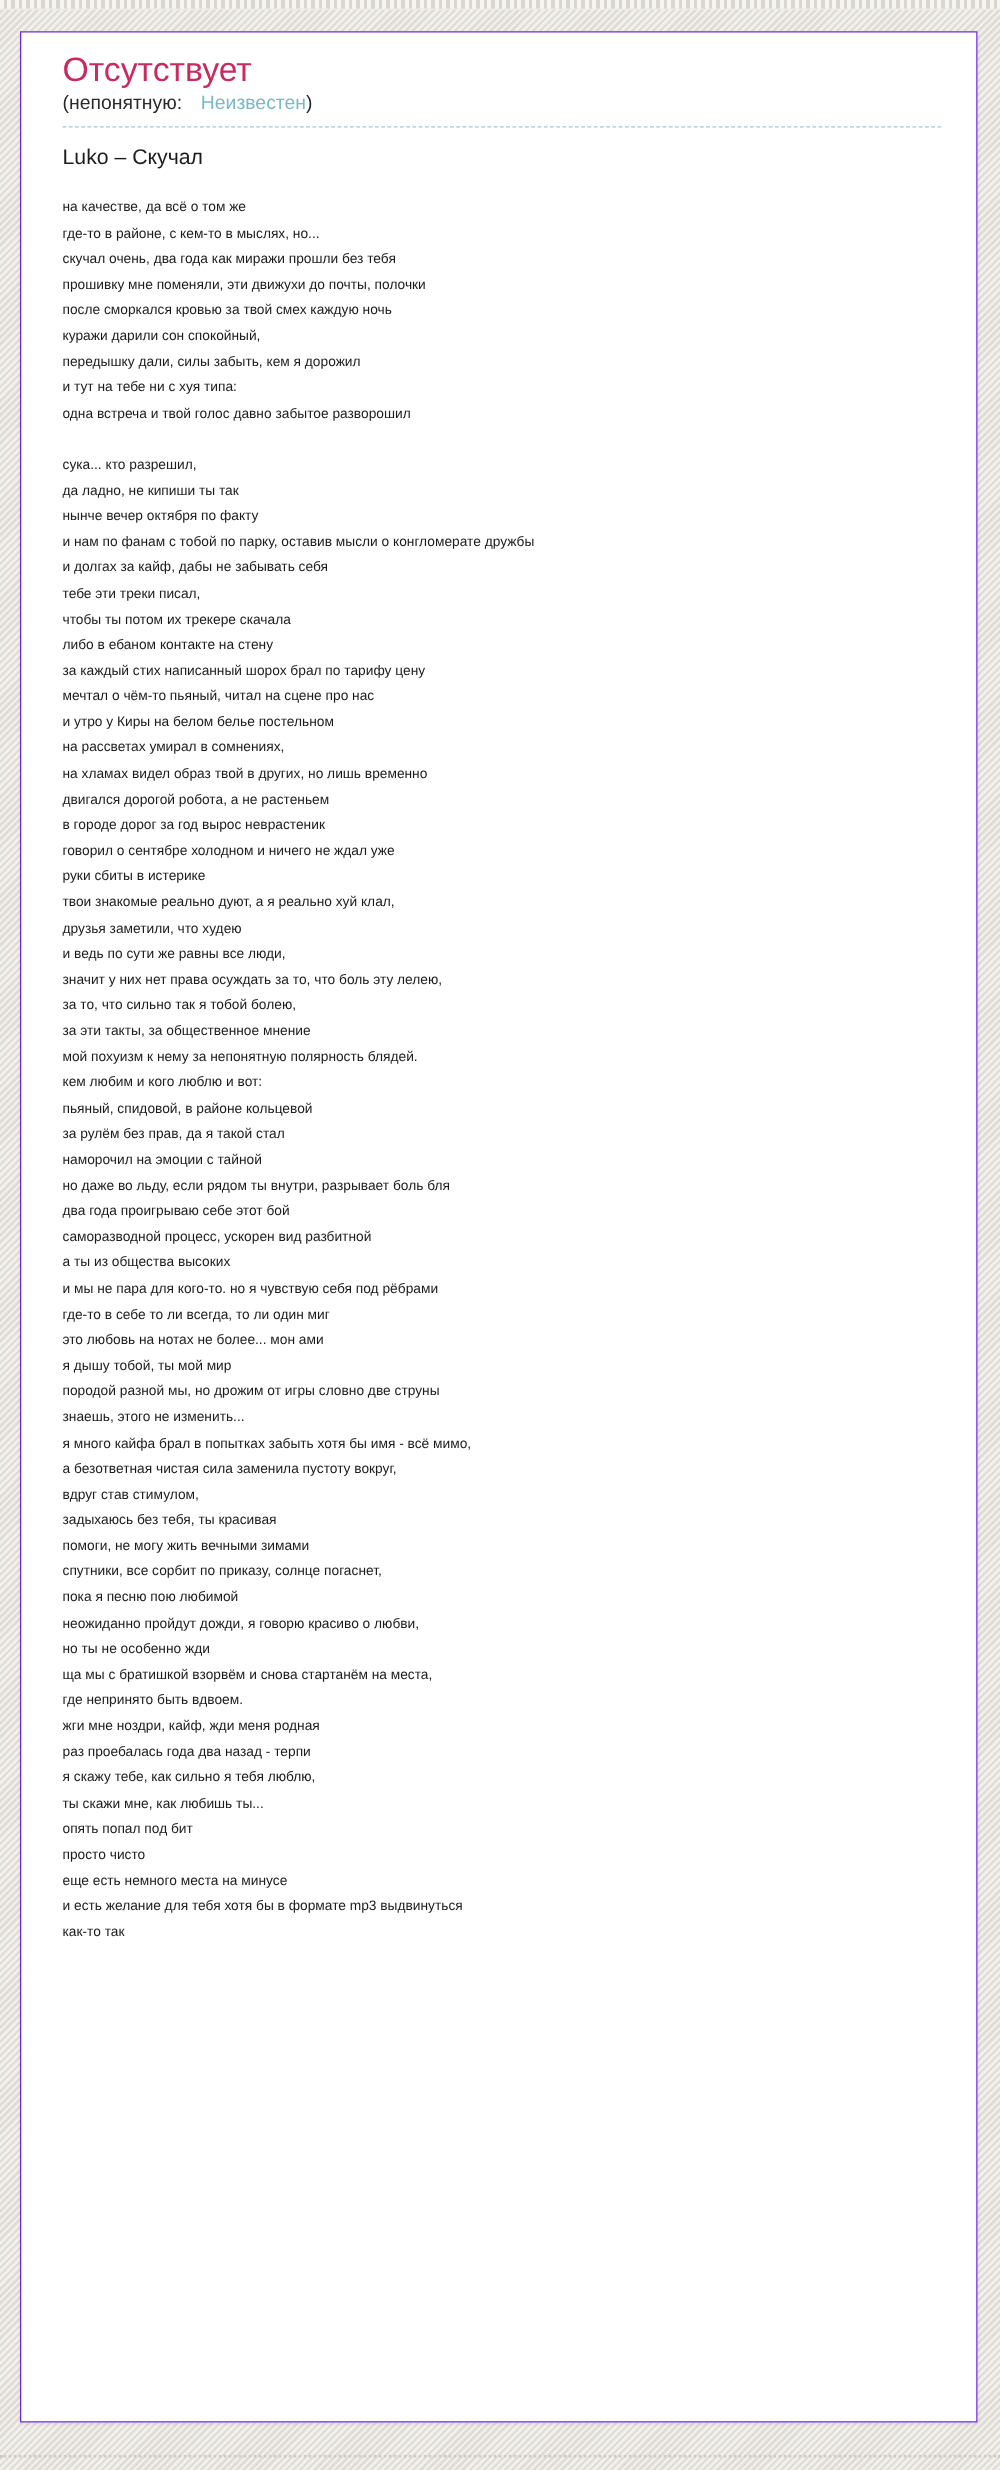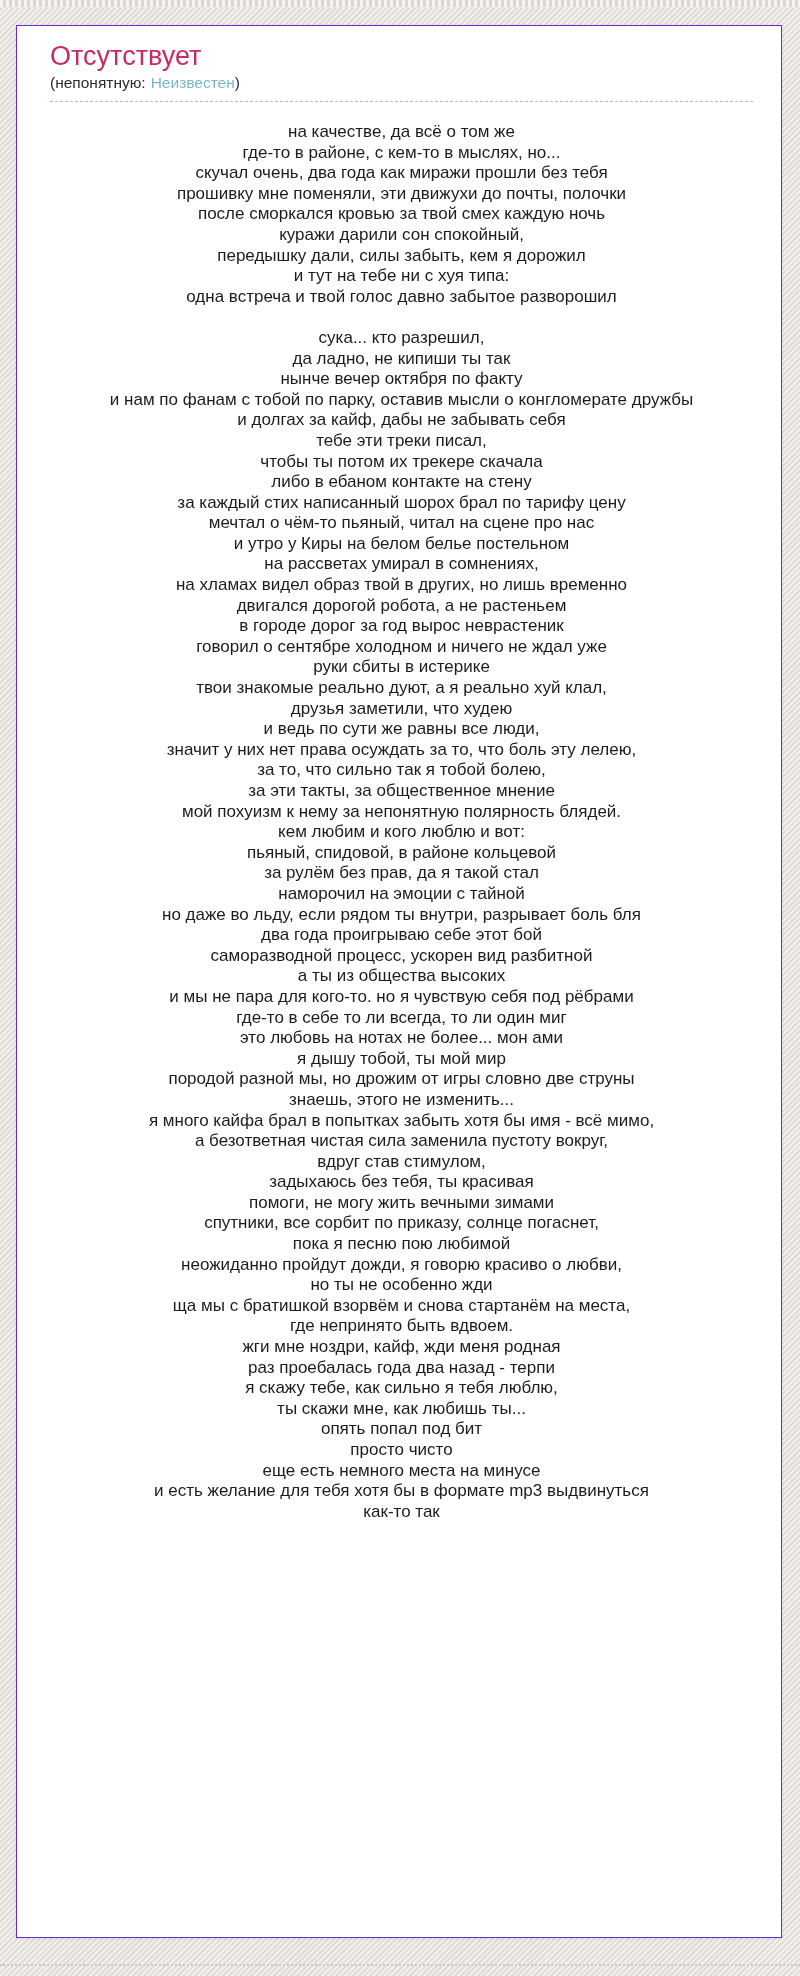--- a/index.html
+++ b/index.html
@@ -51,37 +51,36 @@
   .artist-line {
     margin: 2px 0 0 0;
     padding-bottom: 9px;
     font-size: 15.5px;
     color: #2b2b2b;
     border-bottom: 1px dashed #a9c3cf;
   }
   .artist-link {
     color: var(--link-blue, #7ab8c9);
     text-decoration: none;
-    margin-left: 5px;
+    margin-left: 15px;
     cursor: pointer;
   }
   .song-heading {
     margin: 13px 0 0 0;
     font-size: 17px;
     line-height: 21px;
     font-weight: 400;
     color: var(--text-color, #1c1c1c);
   }
   .lyrics {
     margin: 20px 0 0 0;
-    font-size: 17px;
+    font-size: 11px;
     line-height: 20.6px;
     color: var(--text-color, #1c1c1c);
     white-space: pre-line;
-    text-align: center;
   }
   .logo {
     position: absolute;
     right: 15px;
     bottom: 12px;
     text-align: right;
     line-height: 1;
     text-decoration: none;
     display: block;
   }
@@ -108,20 +107,21 @@
 <body>
 
 <div class="top-strip"></div>
 
 <div class="card">
 
   <h1 class="page-title">Отсутствует</h1>
 
   <div class="artist-line"><span>(непонятную:</span><a class="artist-link">Неизвестен</a><span>)</span></div>
 
+  <div class="song-heading">Luko – Скучал</div>
 
   <div class="lyrics">на качестве, да всё о том же
 где-то в районе, с кем-то в мыслях, но...
 скучал очень, два года как миражи прошли без тебя
 прошивку мне поменяли, эти движухи до почты, полочки
 после сморкался кровью за твой смех каждую ночь
 куражи дарили сон спокойный,
 передышку дали, силы забыть, кем я дорожил
 и тут на тебе ни с хуя типа:
 одна встреча и твой голос давно забытое разворошил

